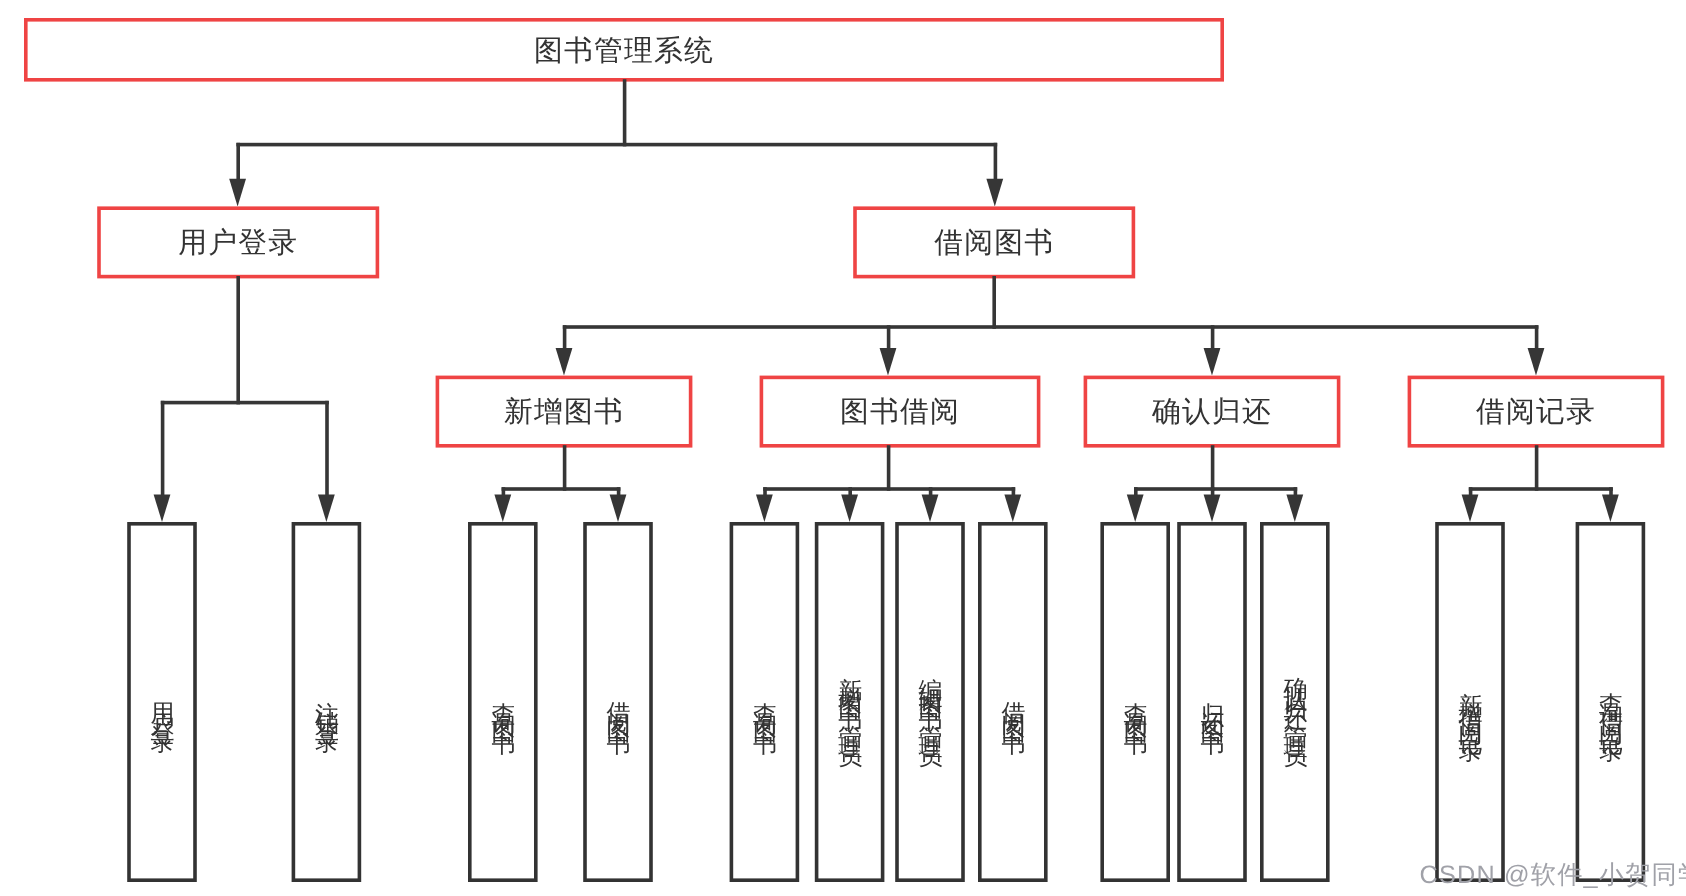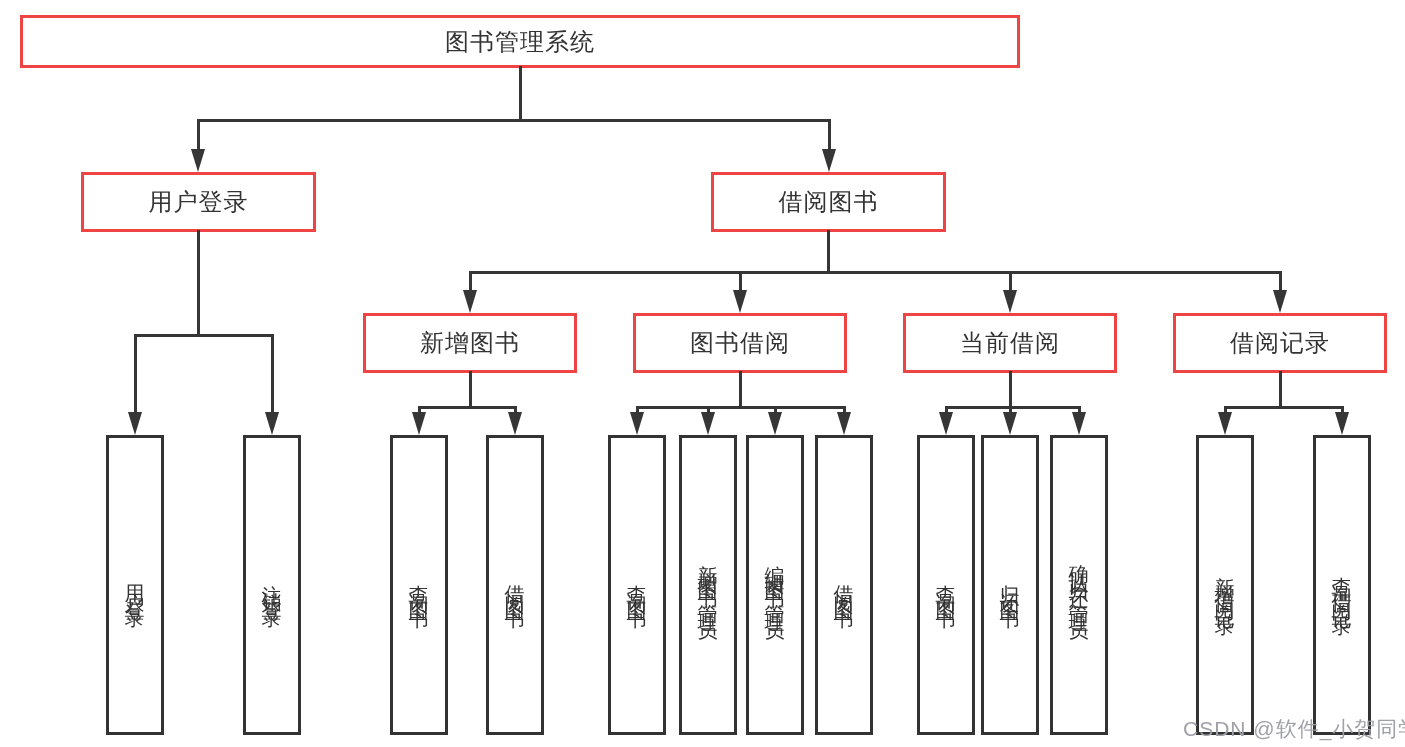--- a/index.html
+++ b/index.html
@@ -62,22 +62,22 @@
   <div class="vl" style="left:468.5px; top:271px; height:24px;"></div>
   <div class="ar" style="left:463px; top:290px;"></div>
   <div class="vl" style="left:738.5px; top:271px; height:24px;"></div>
   <div class="ar" style="left:733px; top:290px;"></div>
   <div class="vl" style="left:1008.5px; top:271px; height:24px;"></div>
   <div class="ar" style="left:1003px; top:290px;"></div>
   <div class="vl" style="left:1278.5px; top:271px; height:24px;"></div>
   <div class="ar" style="left:1273px; top:290px;"></div>
 
   <div class="box" style="left:363px; top:313px; width:214px; height:60px;">新增图书</div>
-  <div class="box" style="left:633px; top:313px; width:214px; height:60px;">图书借阅</div>
-  <div class="box" style="left:903px; top:313px; width:214px; height:60px;">当前借阅</div>
+  <div class="box" style="left:633px; top:313px; width:234px; height:60px;">图书借阅</div>
+  <div class="box" style="left:903px; top:313px; width:214px; height:60px;">确认归还</div>
   <div class="box" style="left:1173px; top:313px; width:214px; height:60px;">借阅记录</div>
 
   <div class="vl" style="left:468.5px; top:371px; height:38px;"></div>
   <div class="hl" style="left:417.5px; top:406px; width:99px;"></div>
   <div class="vl" style="left:417.5px; top:406px; height:10px;"></div>
   <div class="ar" style="left:412px; top:412px;"></div>
   <div class="vl" style="left:513.5px; top:406px; height:10px;"></div>
   <div class="ar" style="left:508px; top:412px;"></div>
 
   <div class="vl" style="left:738.5px; top:371px; height:38px;"></div>

